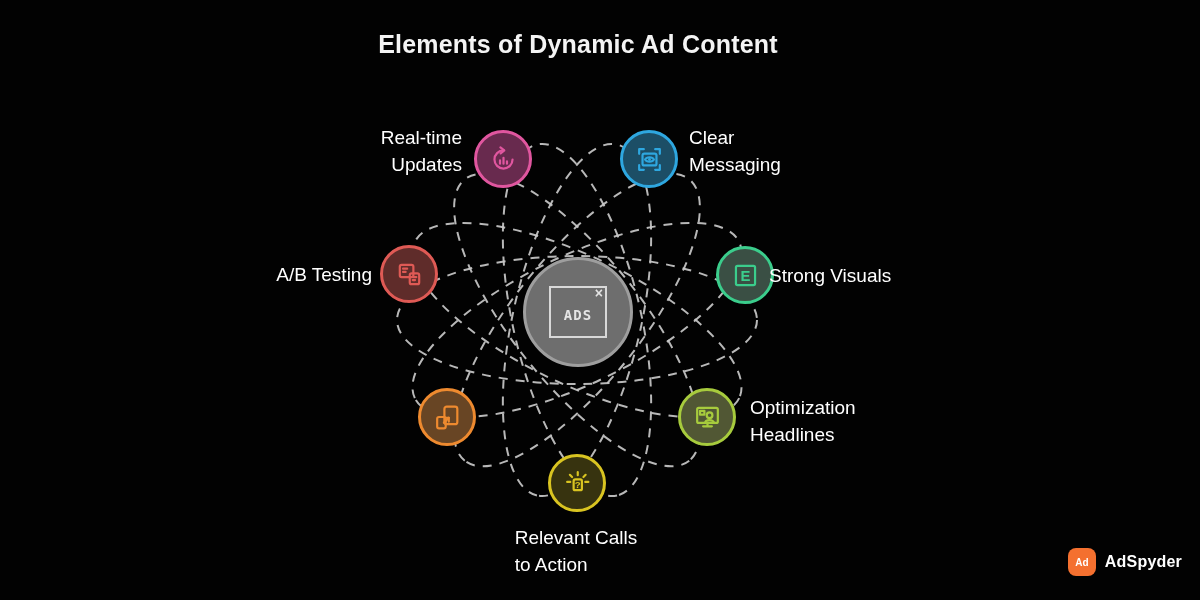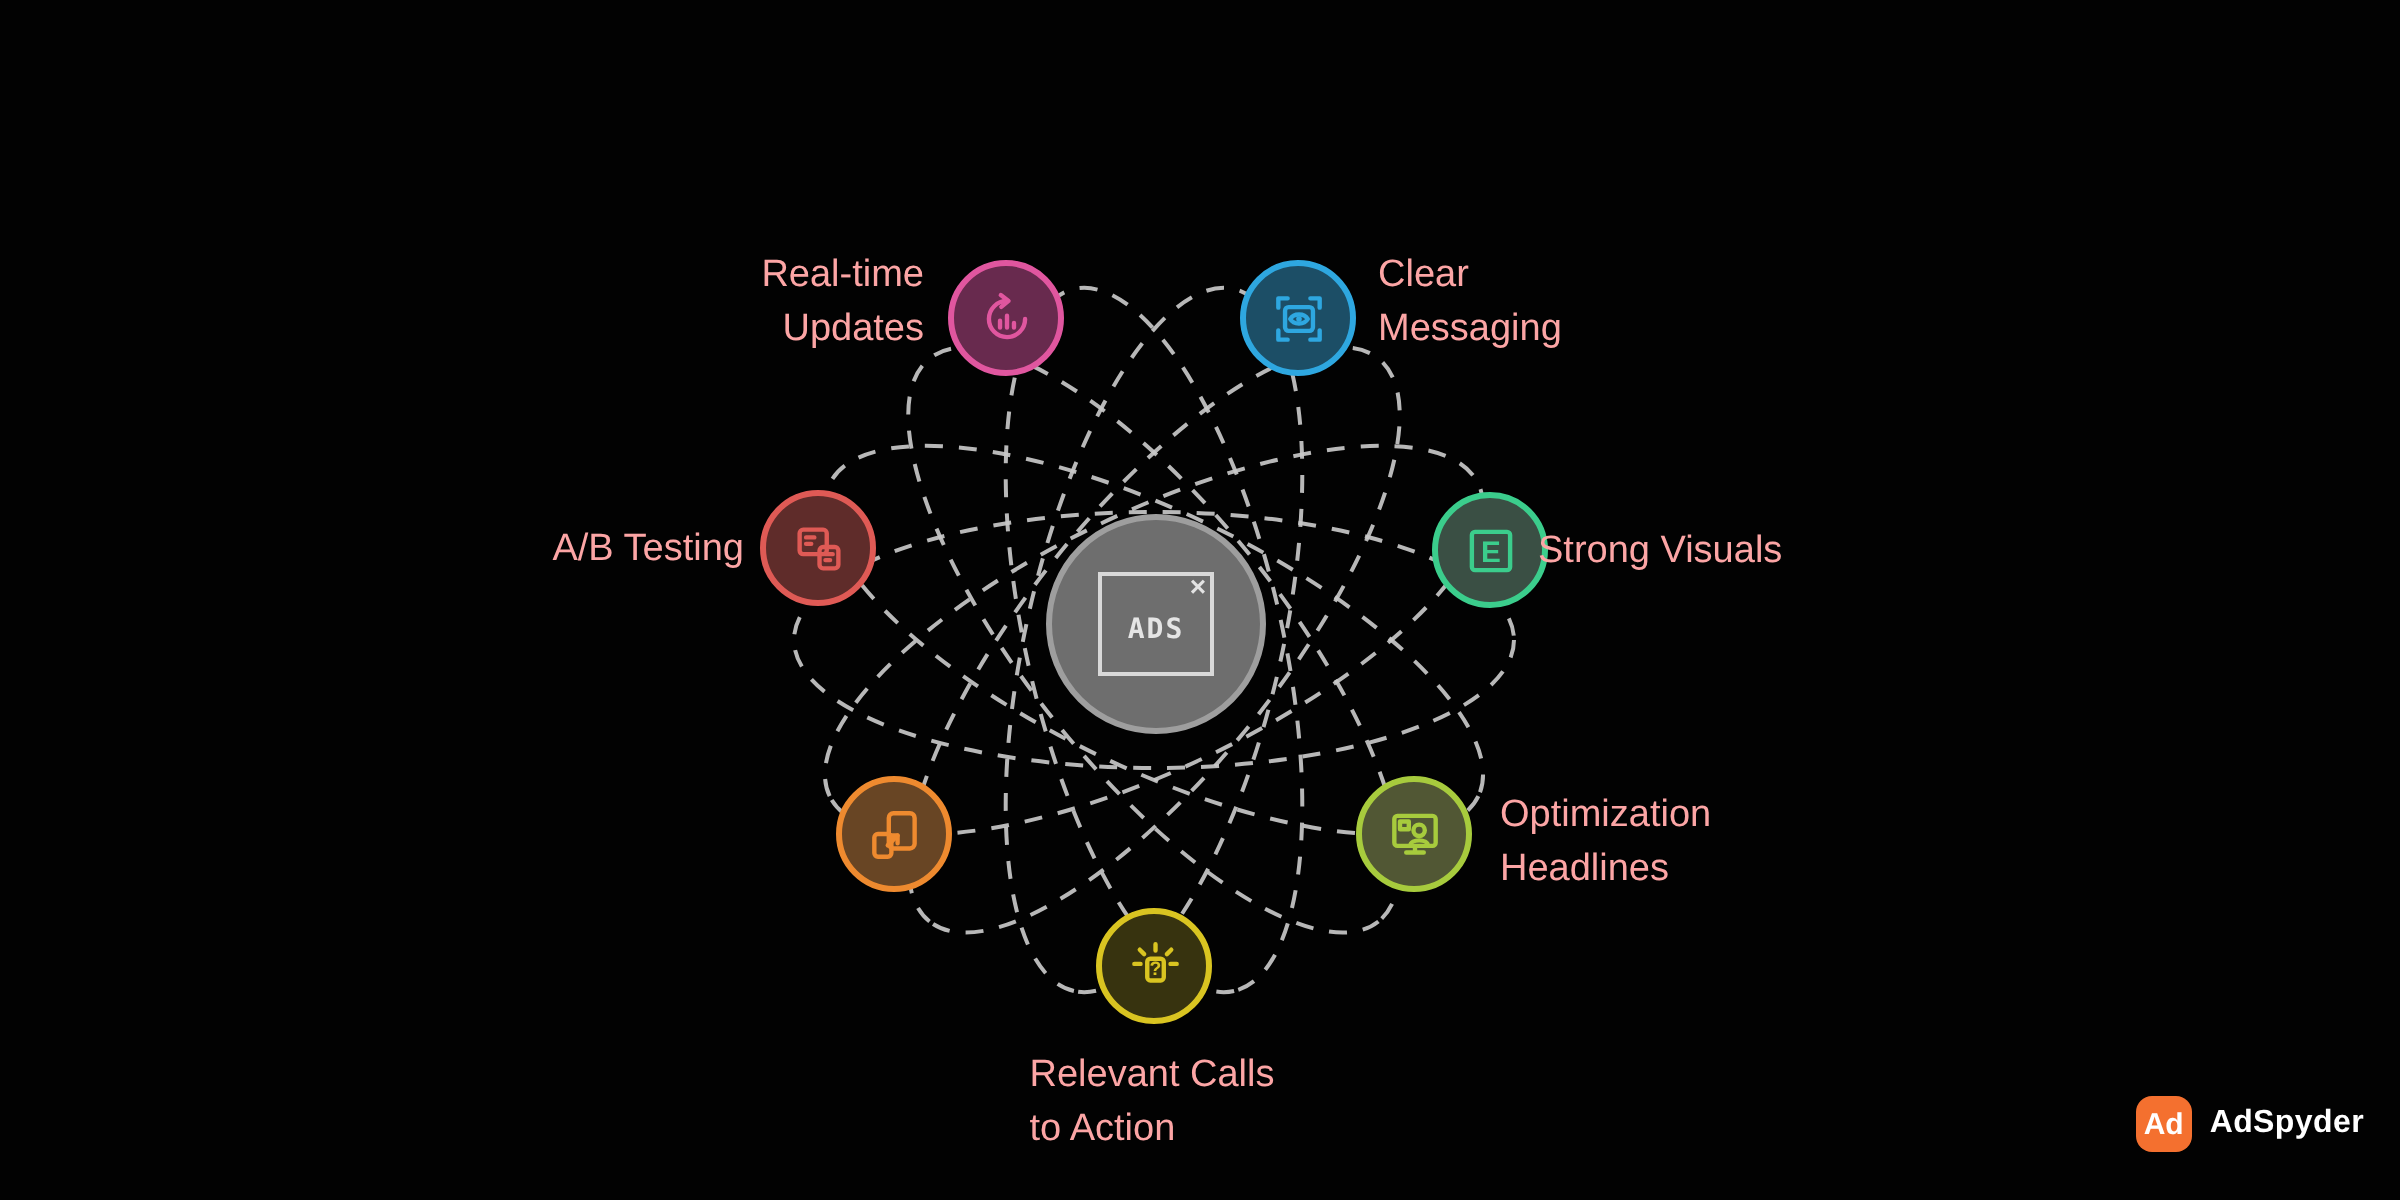--- a/index.html
+++ b/index.html
@@ -49,50 +49,51 @@
     width: 52px; height: 52px; border-radius: 50%;
     border: 3px solid var(--accent, #888);
     background: var(--fill, #333);
     color: var(--accent, #888);
     display: flex; align-items: center; justify-content: center;
   }
   .node-circle .icon { width: 31px; height: 31px; display: block; }
 
   .node-label {
     position: absolute;
-    color: #fca5a5; font-size: 19px; line-height: 27px;
+    color: #ffffff; font-size: 19px; line-height: 27px;
     white-space: pre-line;
   }
   .ta-r { text-align: right; }
   .ta-l { text-align: left; }
   .ta-c { text-align: left; transform: translateX(-50%); }
 
   .brand {
     position: absolute; right: 18px; bottom: 24px;
     display: flex; align-items: center; gap: 9px;
   }
   .brand-mark {
     width: 28px; height: 28px; border-radius: 8px;
     background: var(--brand, #f4702f);
     display: flex; align-items: center; justify-content: center;
-    color: #fff; font-size: 15px; font-weight: bold; 
+    color: #fff; font-size: 10px; font-weight: bold; 
   }
   .brand-name { color: #fff; font-size: 16px; font-weight: bold; letter-spacing: 0.2px; }
 
   svg .stroke-set {
     fill: none; stroke: currentColor; stroke-width: 1.7;
     stroke-linecap: round; stroke-linejoin: round;
   }
   svg text { font-family: "Liberation Sans", sans-serif; }
 </style>
 </head>
 <body>
 
 <div class="stage">
 
+  <div class="title">Elements of Dynamic Ad Content</div>
 
   <svg class="orbits">
       <ellipse cx="577" cy="320" rx="180" ry="64" transform="rotate(0 577 320)" stroke="#c8c8c8"></ellipse>
       <ellipse cx="577" cy="320" rx="180" ry="64" transform="rotate(25.714285714285715 577 320)" stroke="#c8c8c8"></ellipse>
       <ellipse cx="577" cy="320" rx="180" ry="64" transform="rotate(51.42857142857143 577 320)" stroke="#c8c8c8"></ellipse>
       <ellipse cx="577" cy="320" rx="180" ry="64" transform="rotate(77.14285714285714 577 320)" stroke="#c8c8c8"></ellipse>
       <ellipse cx="577" cy="320" rx="180" ry="64" transform="rotate(102.85714285714286 577 320)" stroke="#c8c8c8"></ellipse>
       <ellipse cx="577" cy="320" rx="180" ry="64" transform="rotate(128.57142857142858 577 320)" stroke="#c8c8c8"></ellipse>
       <ellipse cx="577" cy="320" rx="180" ry="64" transform="rotate(154.28571428571428 577 320)" stroke="#c8c8c8"></ellipse>
     </svg>

